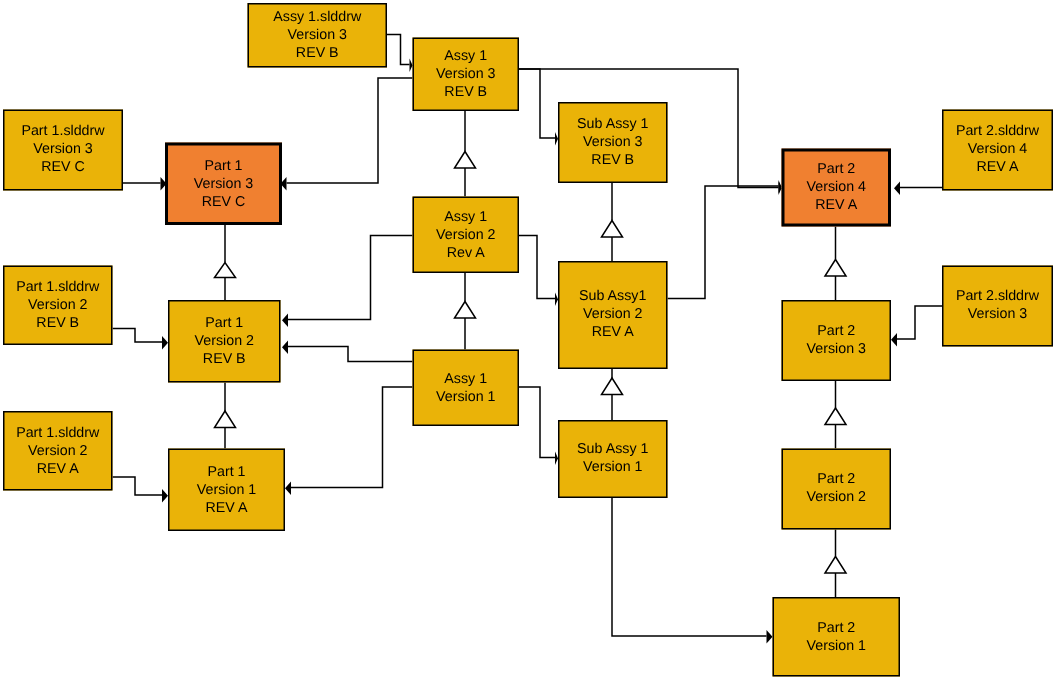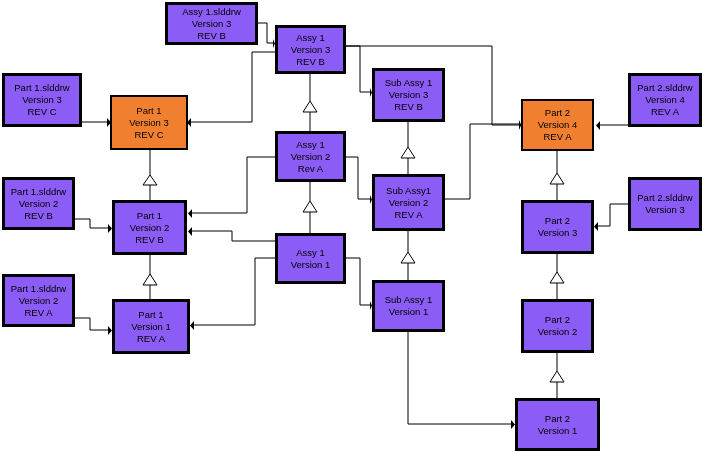--- a/index.html
+++ b/index.html
@@ -14,22 +14,22 @@
     overflow: hidden;
   }
   #canvas {
     position: relative;
     width: 704px;
     height: 453px;
   }
   .node {
     position: absolute;
     box-sizing: border-box;
-    border: 3px solid #000000;
-    background: #8b5cf6;
+    border: 1px solid #000000;
+    background: #eab308;
     color: #000000;
     font-size: 9.5px;
     line-height: 12px;
     text-align: center;
     display: flex;
     flex-direction: column;
     align-items: center;
     justify-content: center;
     white-space: pre;
     z-index: 3;
@@ -209,21 +209,21 @@
     <span class="line">Version 2</span>
     <span class="line">REV B</span>
   </div>
 
   <div class="node" style="left:112px; top:200px; width:75px; height:55px;">
     <span class="line">Part 1</span>
     <span class="line">Version 2</span>
     <span class="line">REV B</span>
   </div>
 
-  <div class="node" style="left:372px; top:174px; width:73px; height:57px;">
+  <div class="node" style="left:372px; top:174px; width:73px; height:72px;">
     <span class="line">Sub Assy1</span>
     <span class="line">Version 2</span>
     <span class="line">REV A</span>
   </div>
 
   <div class="node" style="left:628px; top:177px; width:74px; height:54px;">
     <span class="line">Part 2.slddrw</span>
     <span class="line">Version 3</span>
   </div>
 

